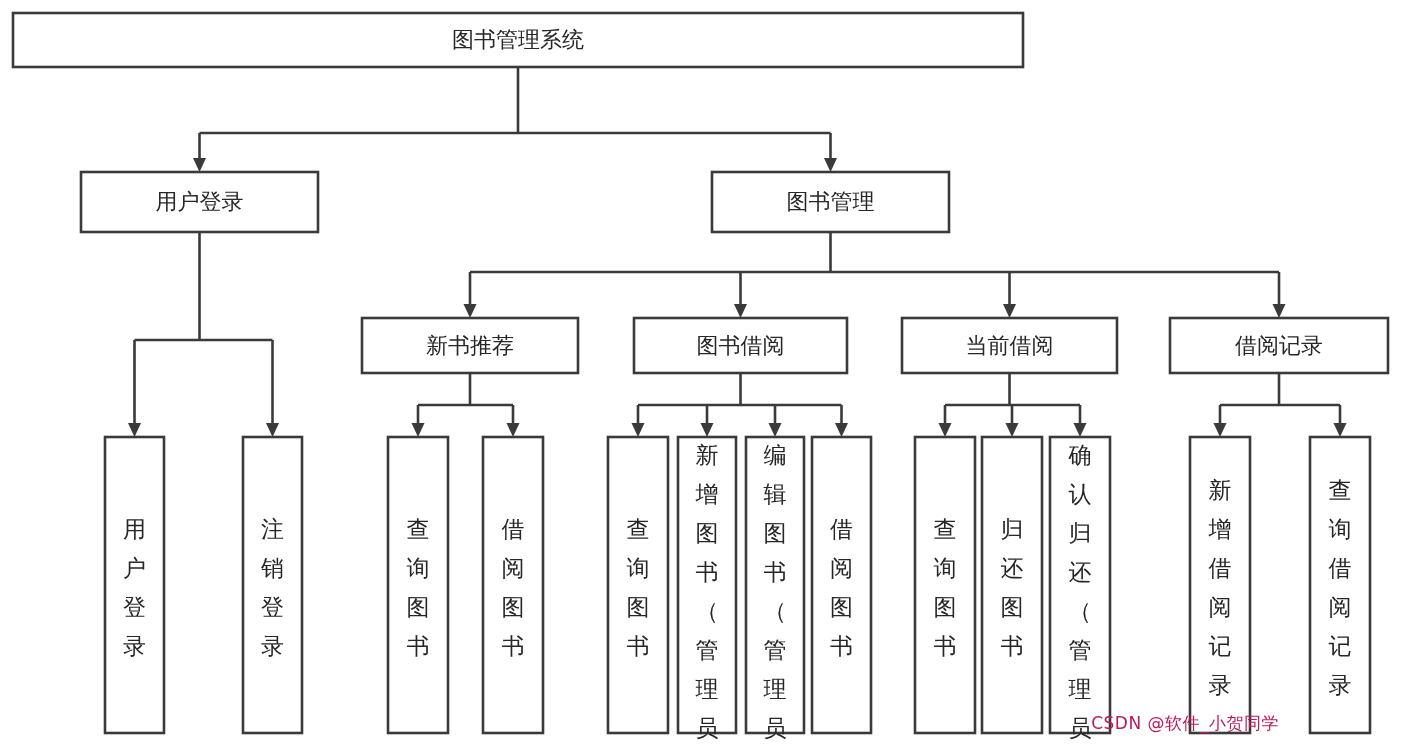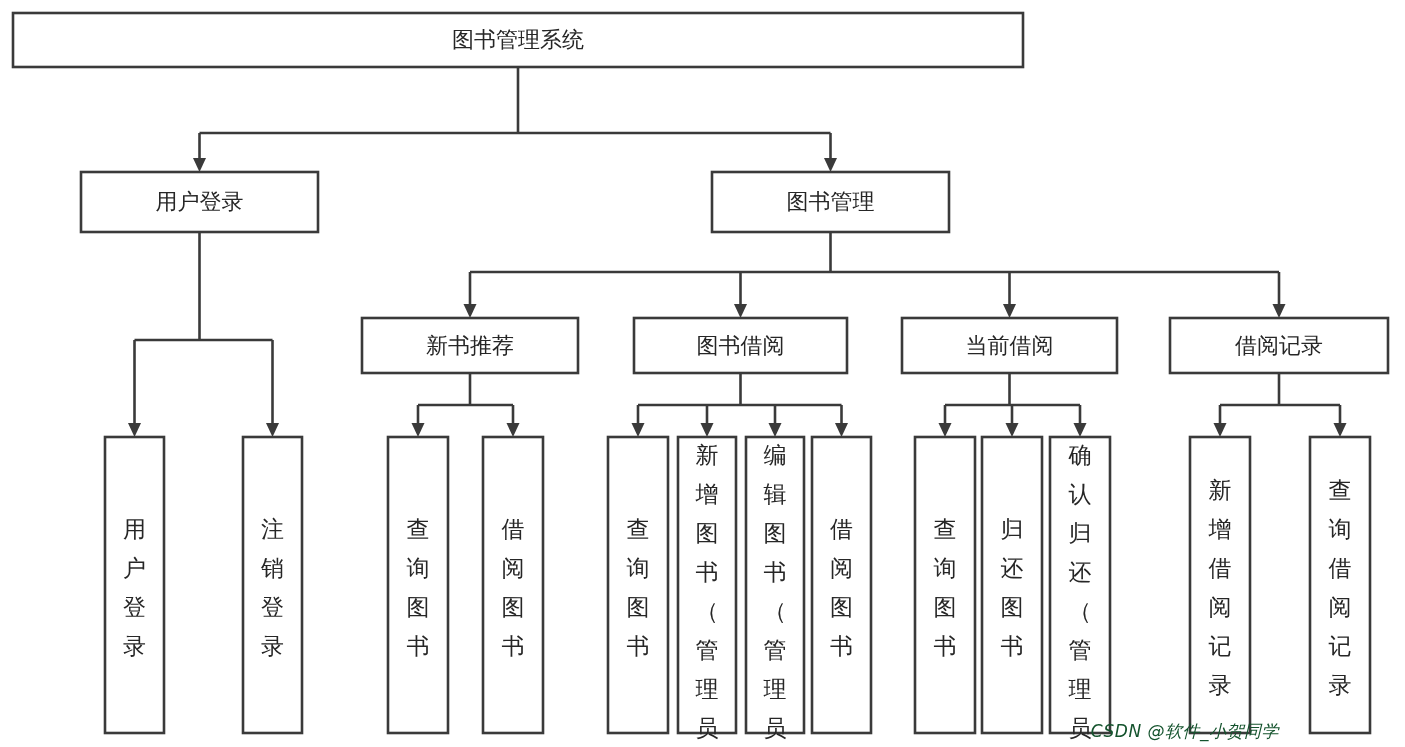--- a/index.html
+++ b/index.html
@@ -50,27 +50,26 @@
     stroke-width: 2.6;
     fill: none;
   }
   .arrow-head {
     fill: #3a3a3a;
     stroke: none;
   }
   .watermark-text {
     position: absolute;
     right: 8px;
-    bottom: 4px;
+    bottom: 12px;
     font-family: "DejaVu Sans", "Liberation Sans", sans-serif;
     font-size: 17px;
-    color: #14532d;
+    color: #be185d;
     white-space: nowrap;
     letter-spacing: 0.5px;
-    font-style: italic;
   }
 </style>
 </head>
 <body>
 
 <div id="diagram-root">
 
   <svg id="tree-svg" viewBox="0 0 1405 747" xmlns="http://www.w3.org/2000/svg">
     <defs>
       <marker id="arrow" markerWidth="9" markerHeight="11" refX="4.5" refY="10" orient="auto" markerUnits="userSpaceOnUse">

